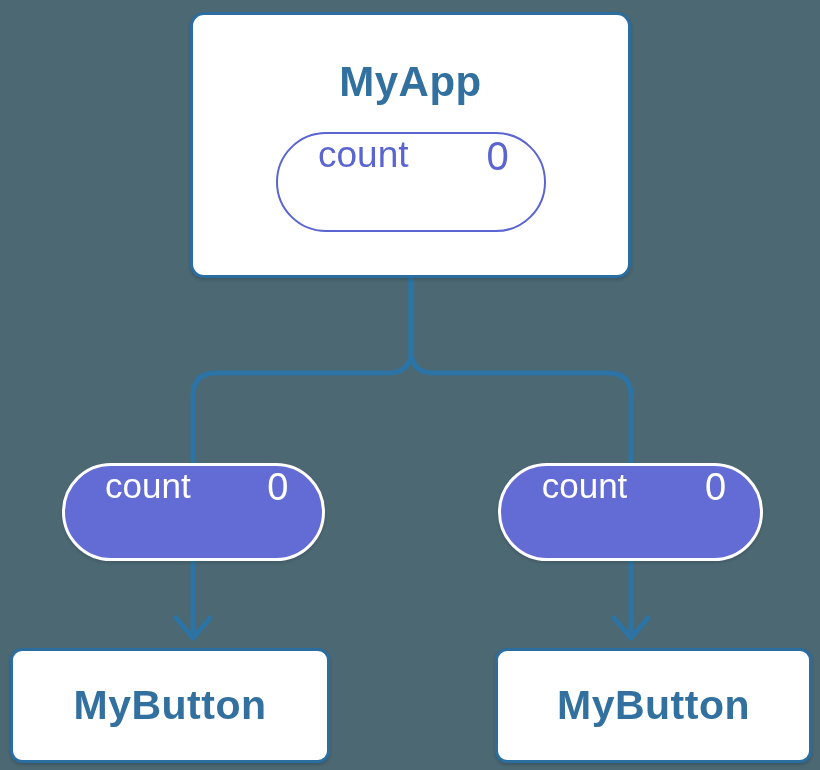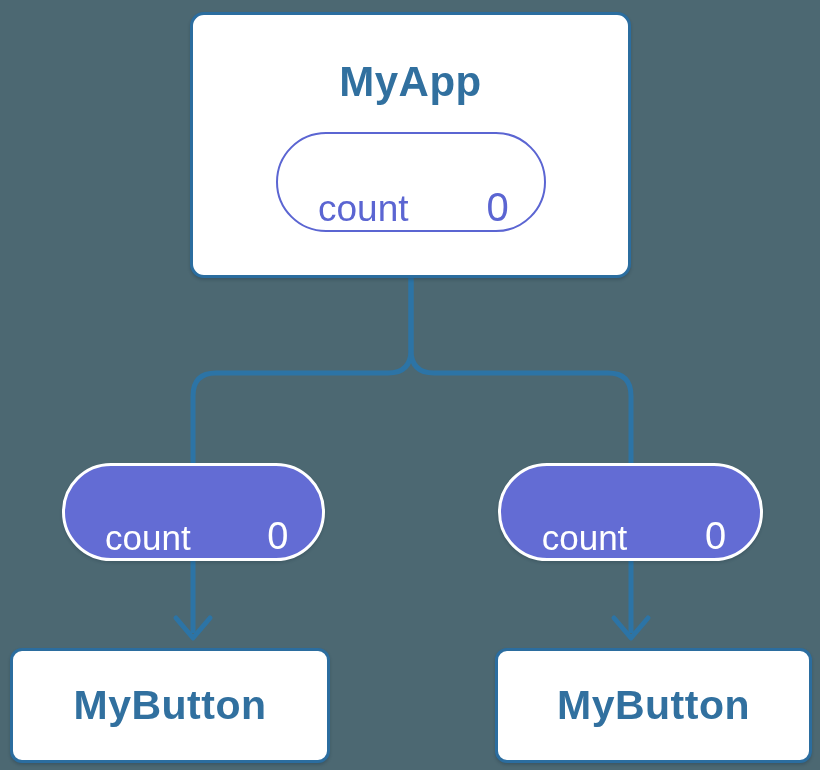--- a/index.html
+++ b/index.html
@@ -67,21 +67,21 @@
   .leaf-card .card-title {
     font-size: 41px;
     text-align: right;
   }
   .leaf-left  { left: 10px;  top: 648px; width: 320px; height: 115px; }
   .leaf-right { left: 495px; top: 648px; width: 317px; height: 115px; }
 
   
   .pill {
     display: flex;
-    align-items: flex-end;
+    align-items: flex-start;
     border-radius: 999px;
     overflow: hidden;
   }
   .pill-cell {
     display: flex;
     align-items: center;
     justify-content: center;
   }
   .pill-label-cell { width: 64.5%; }
   .pill-value-cell { flex: 1; }

